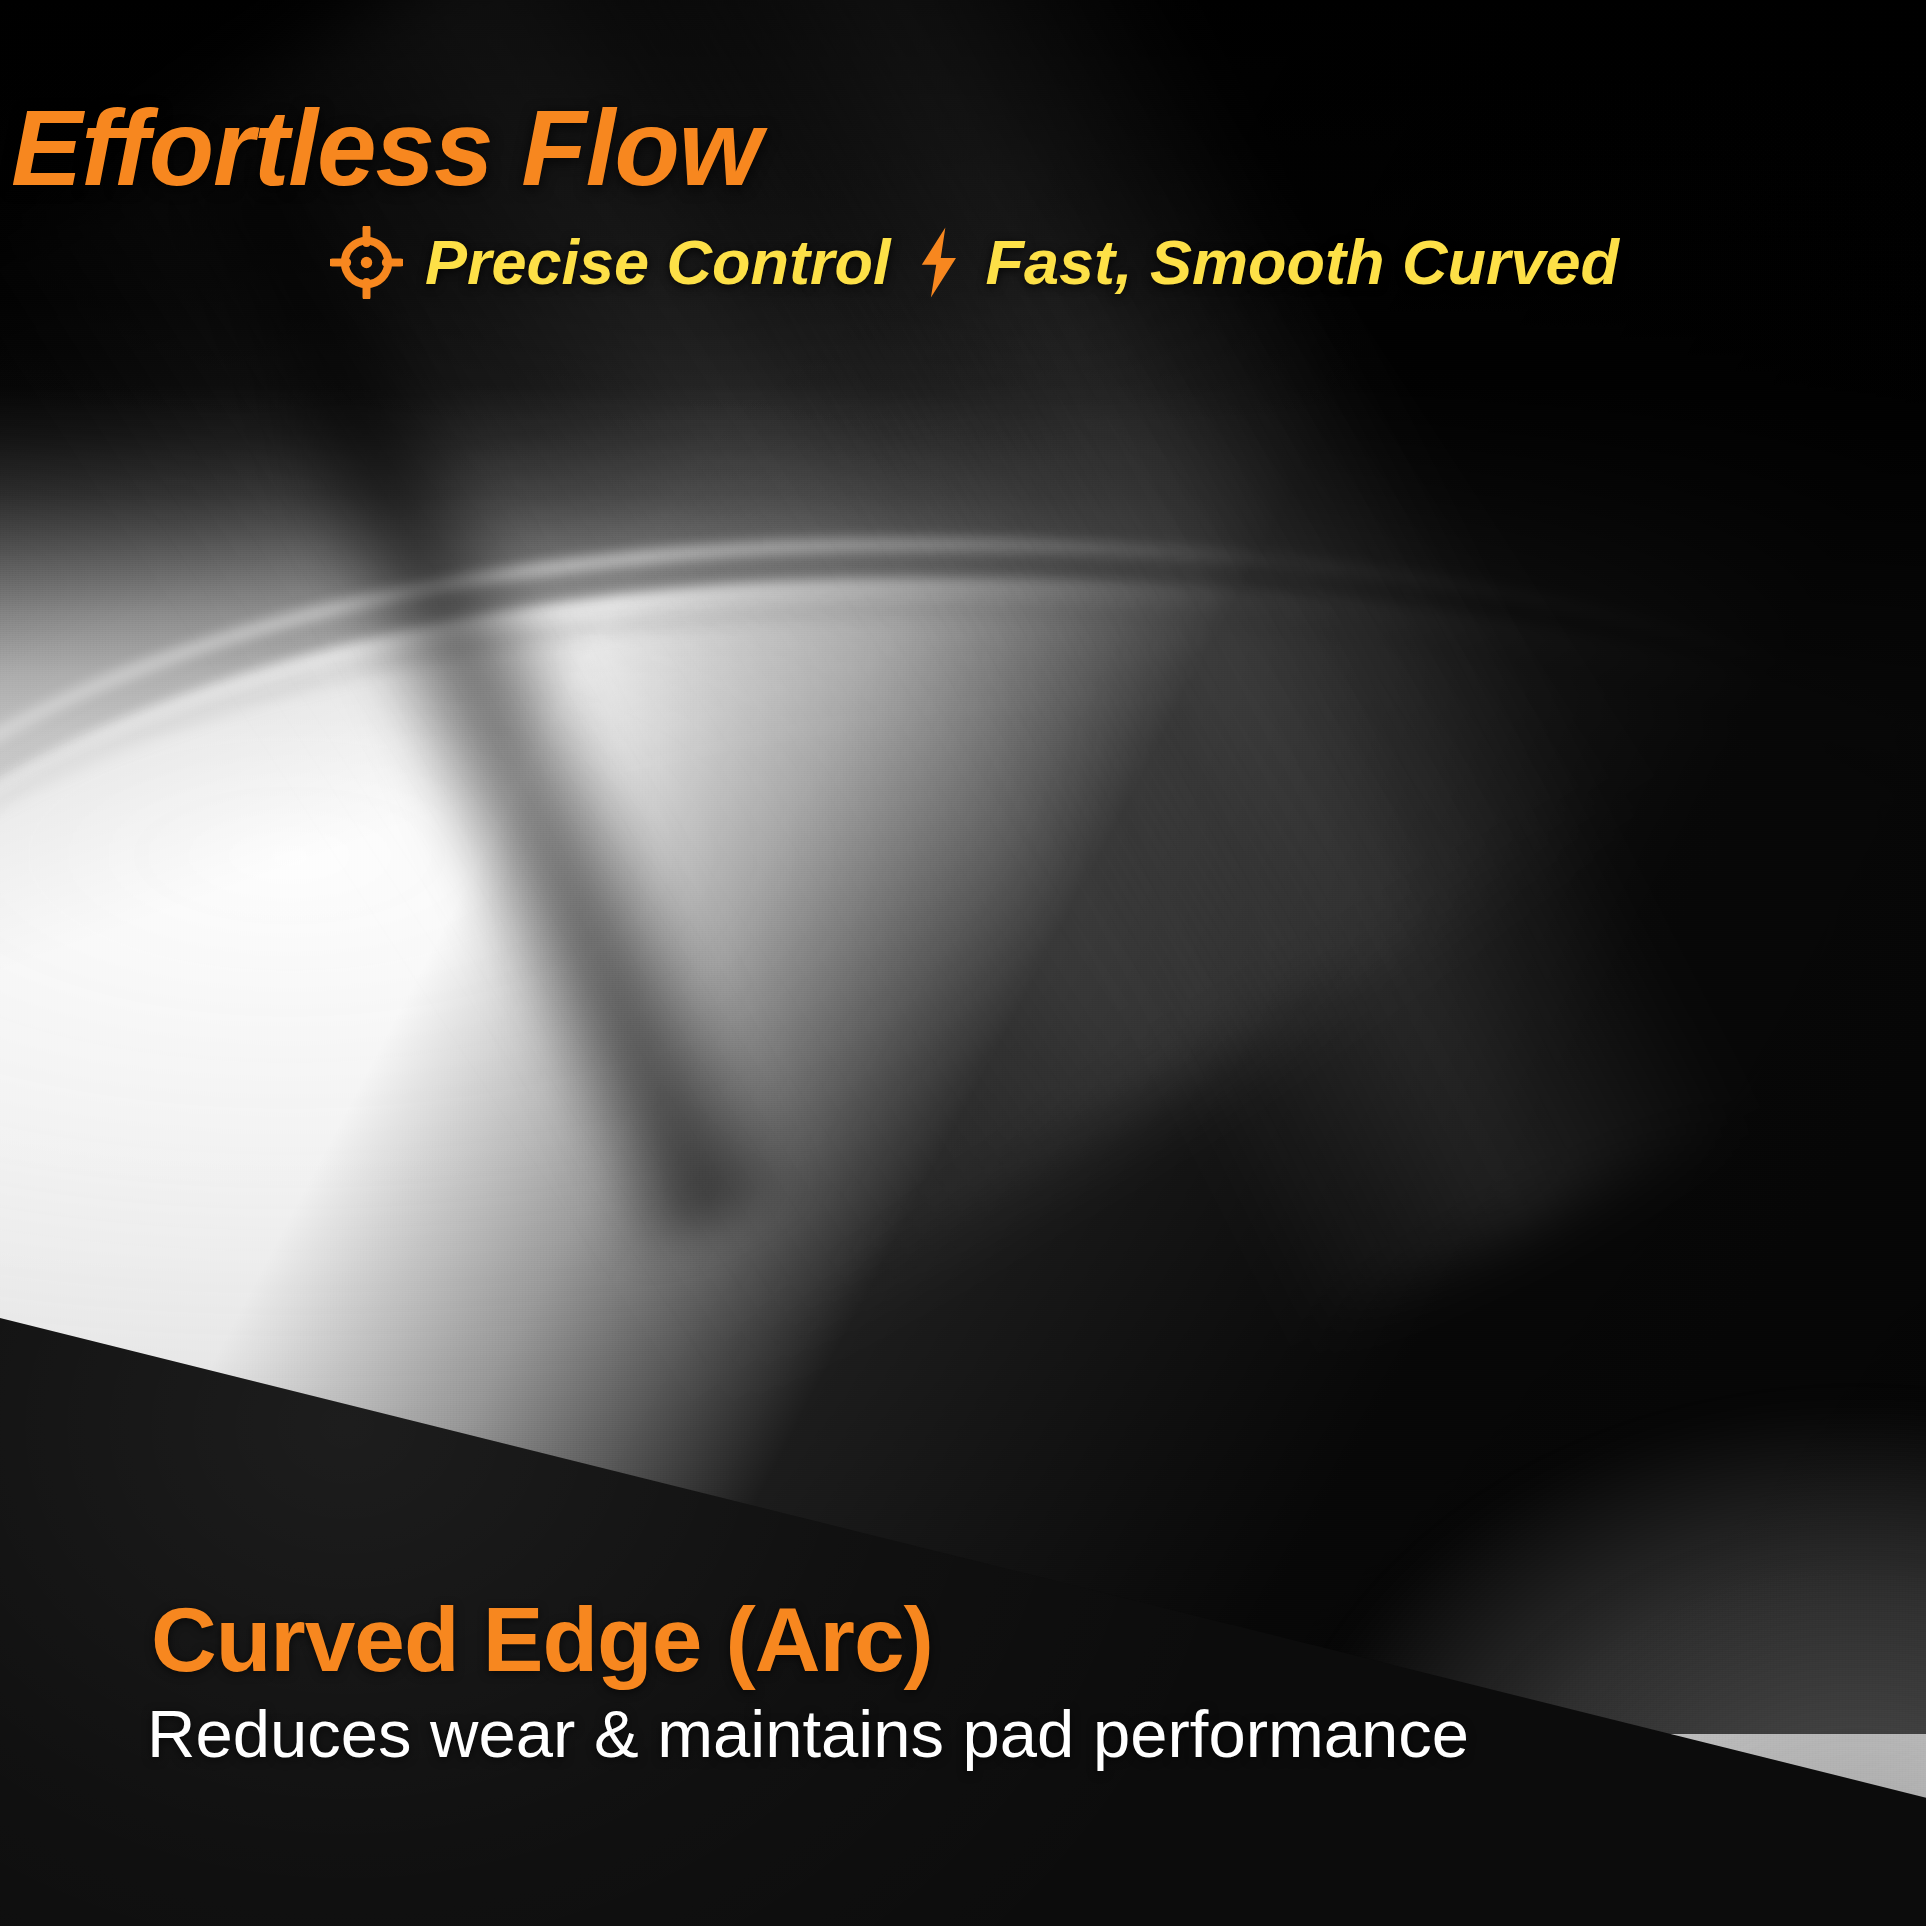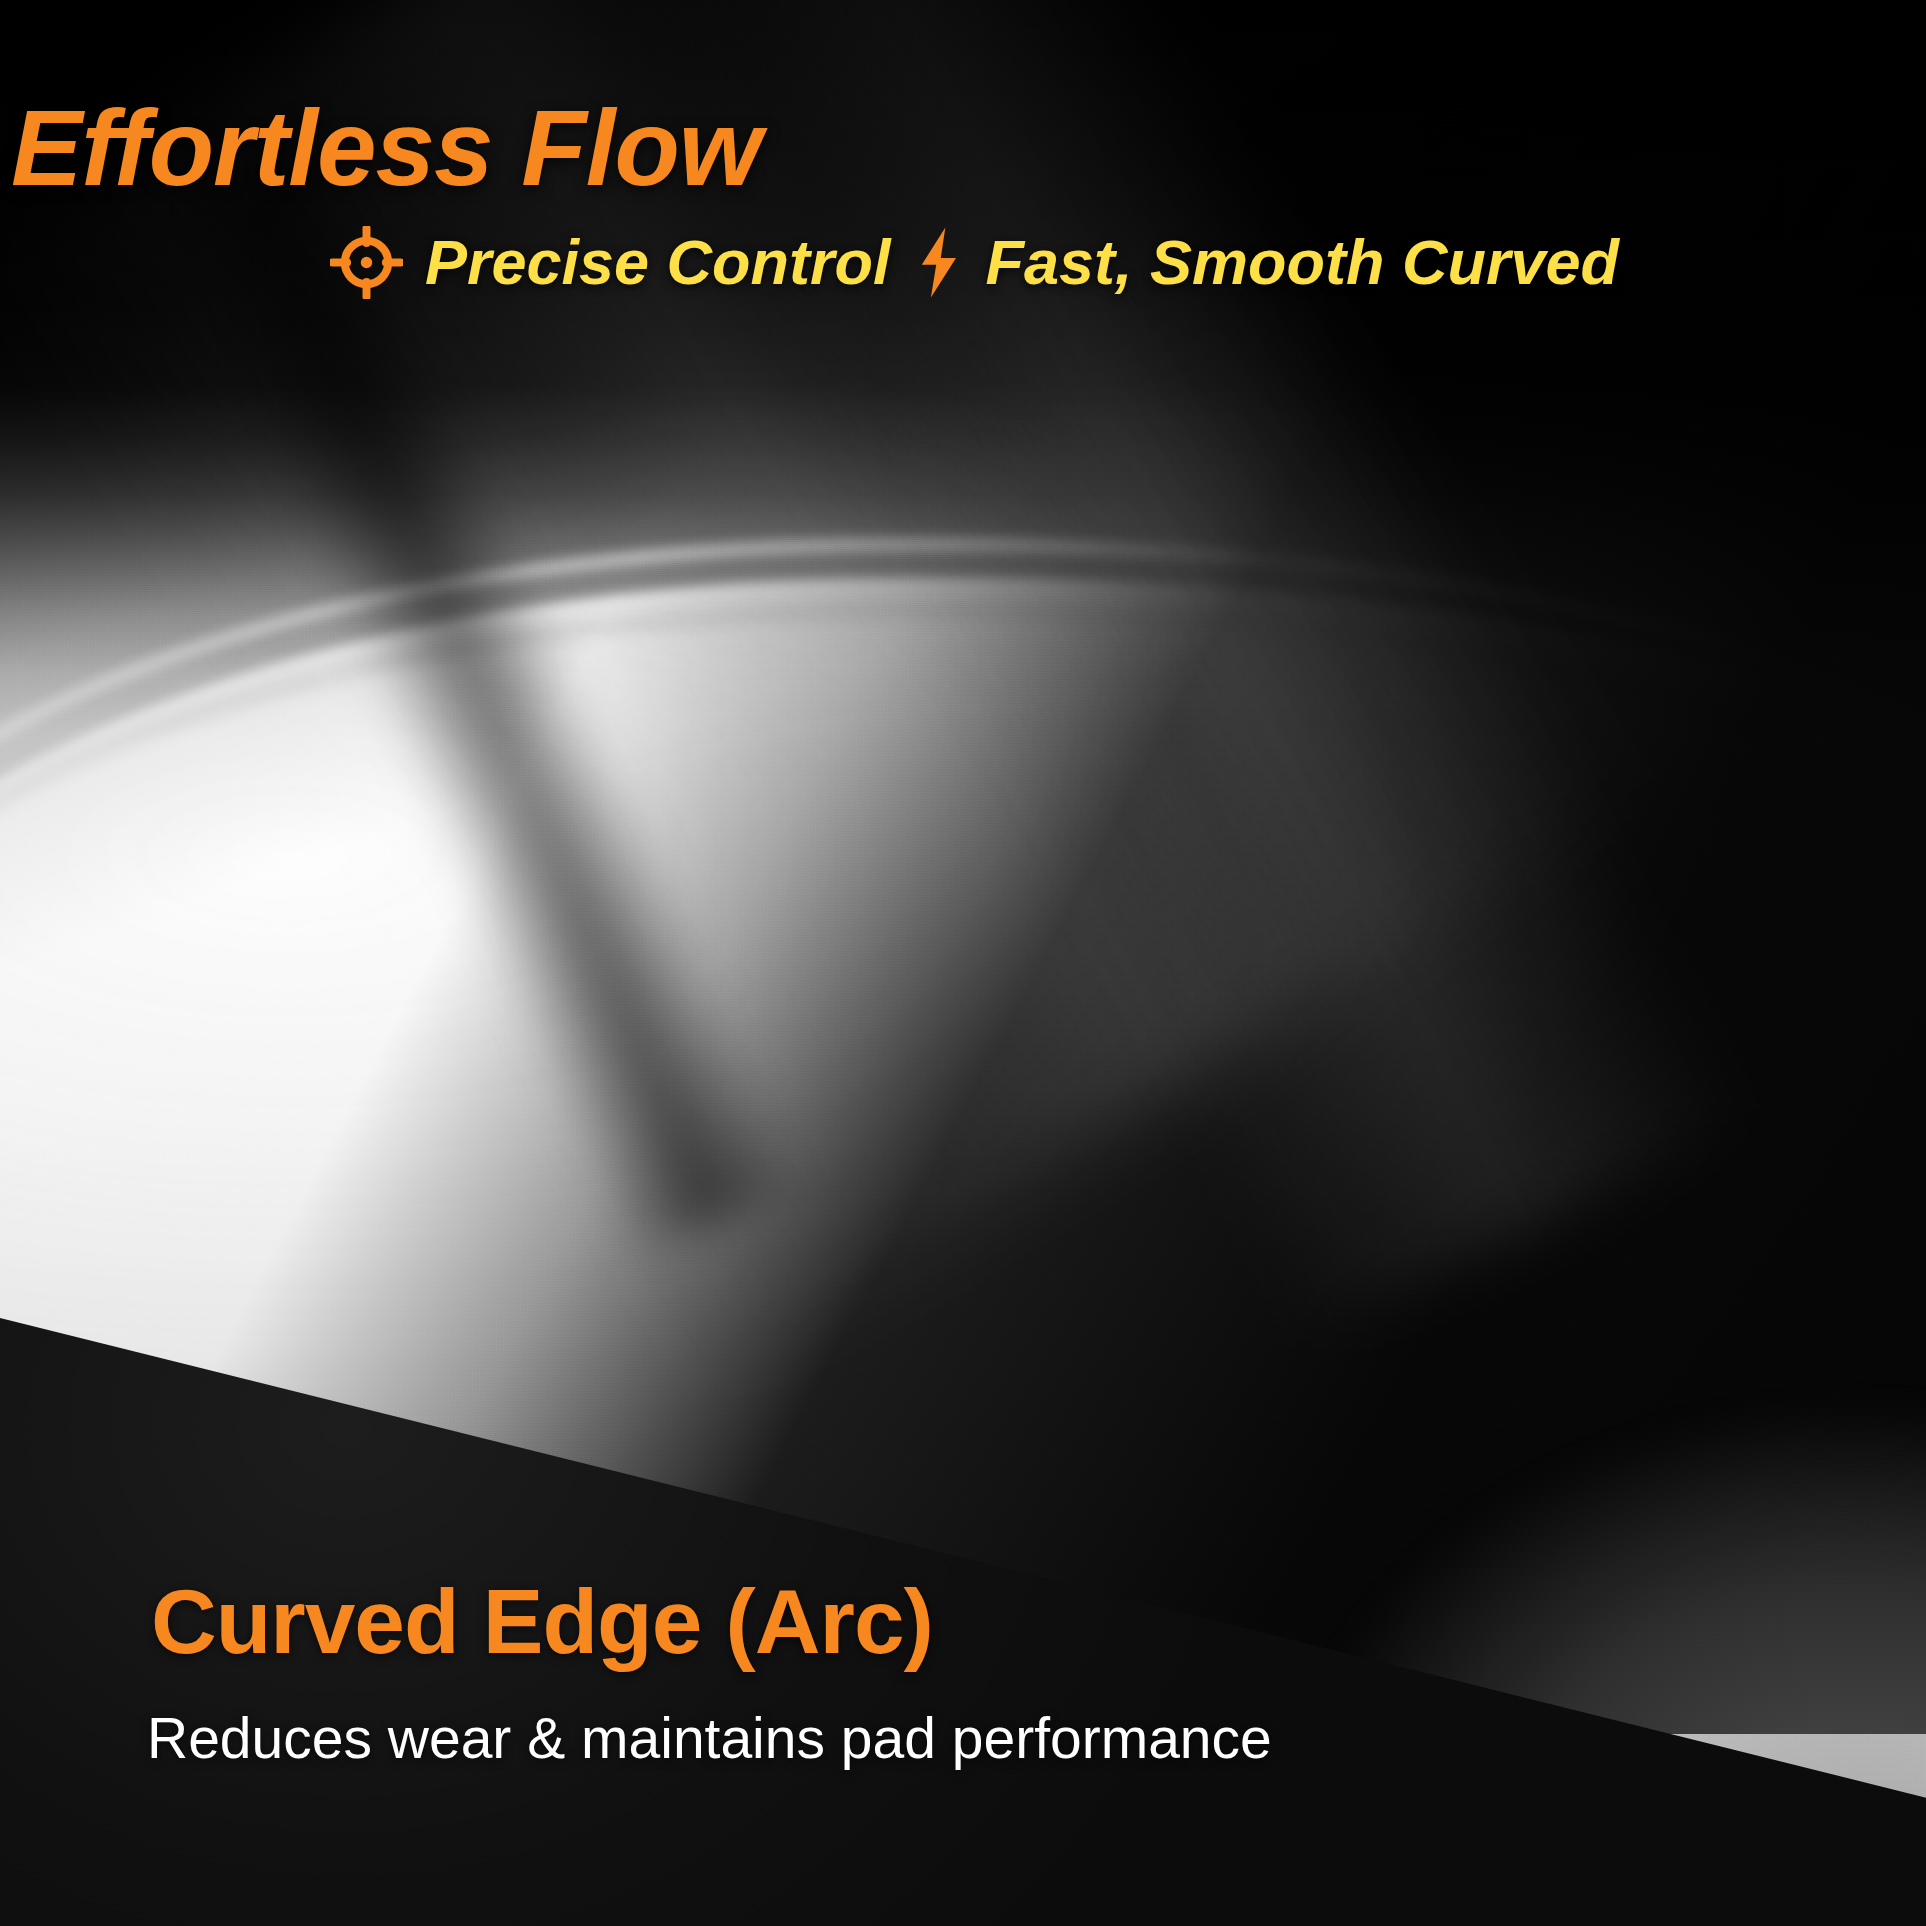--- a/index.html
+++ b/index.html
@@ -318,22 +318,22 @@
   .footer-title {
     margin: 4px;
     font-size: 91px;
     line-height: 1.0;
     font-weight: 700;
     letter-spacing: -1px;
     color: #F7871F;
     text-shadow: 0 2px 10px rgba(0,0,0,0.6);
   }
   .footer-sub {
-    margin: 42px 0 0 0;
-    font-size: 57px;
+    margin: 14px 0 0 0;
+    font-size: 67px;
     line-height: 1.05;
     font-weight: 500;
     color: #FFFFFF;
     text-shadow: 0 2px 10px rgba(0,0,0,0.6);
   }
 </style>
 </head>
 <body>
 
 <div id="stage">

